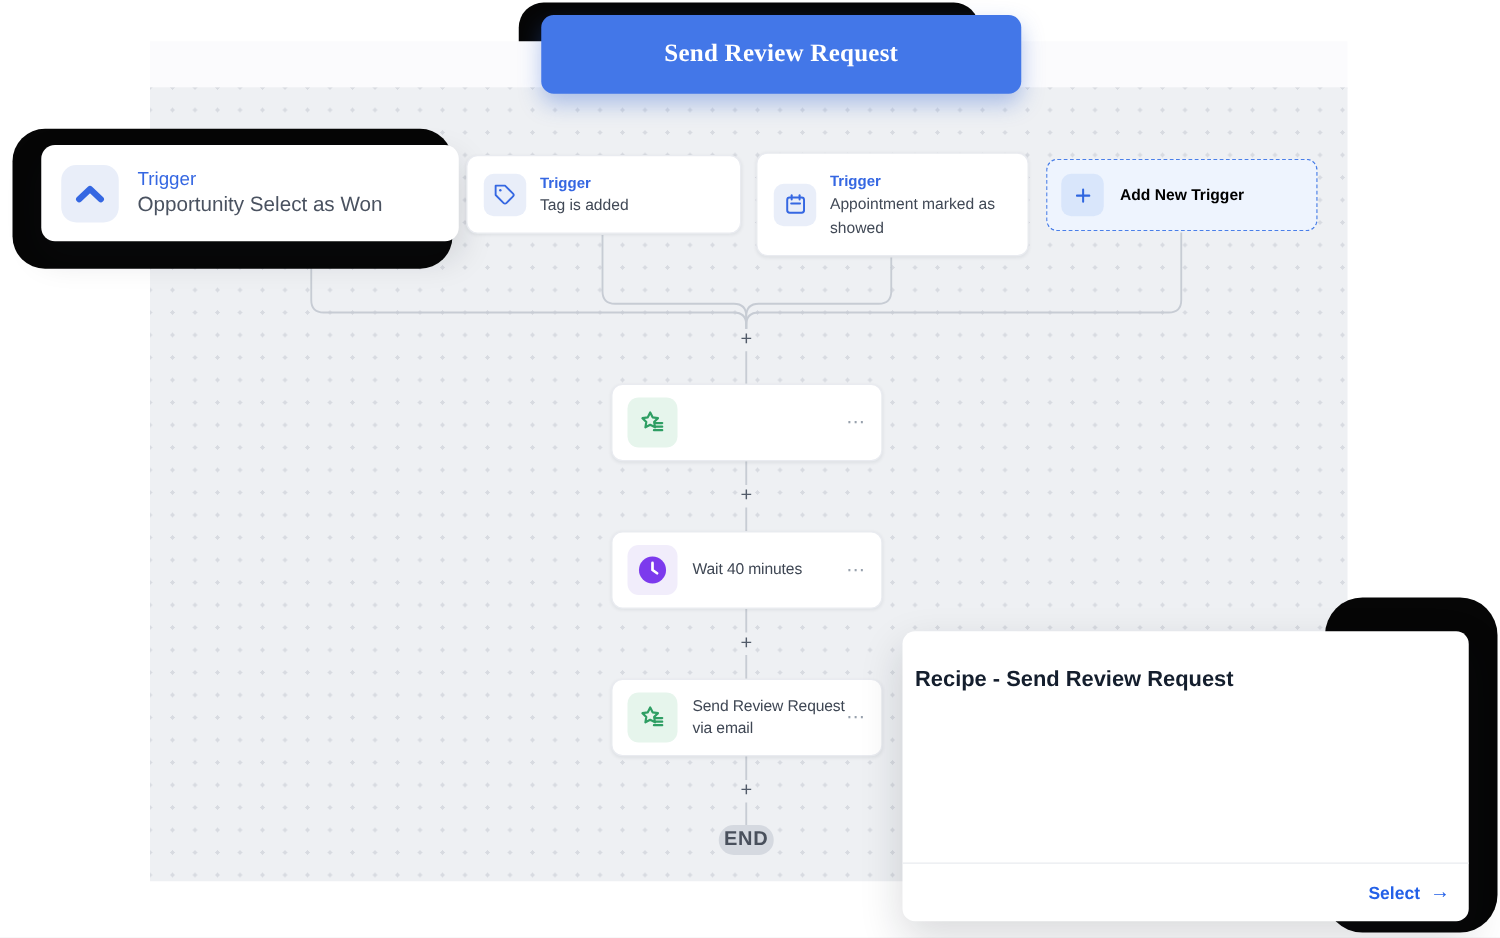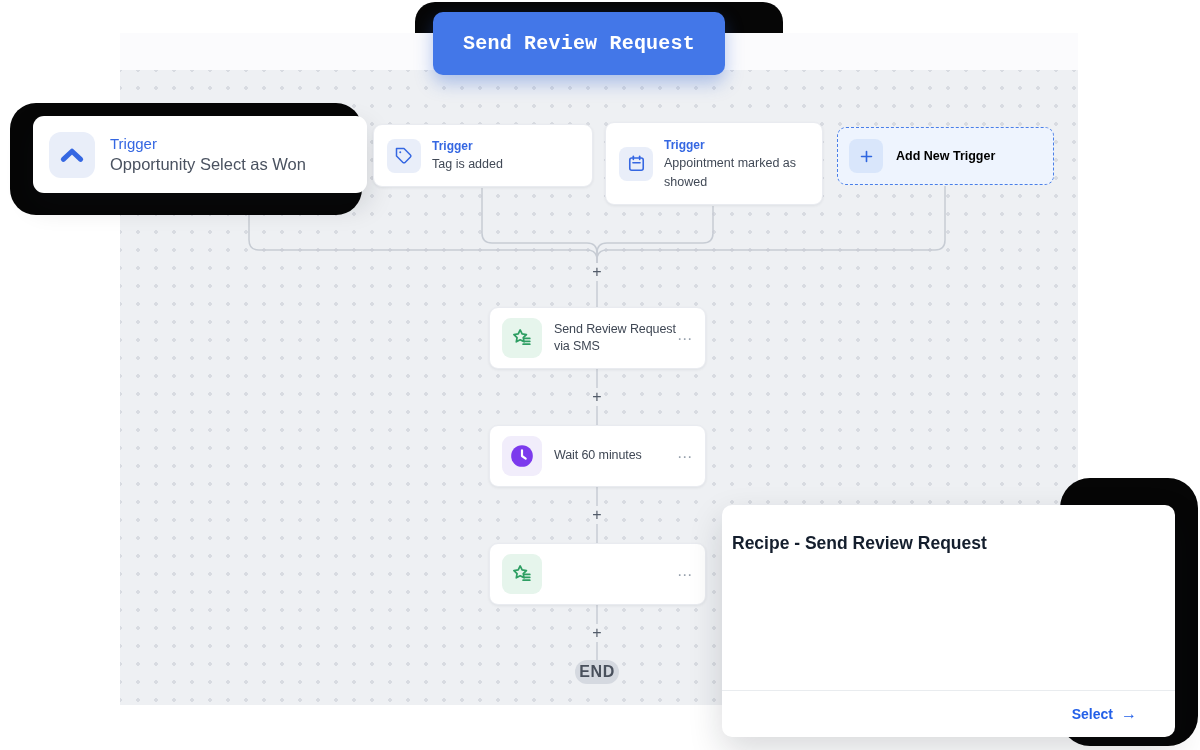--- a/index.html
+++ b/index.html
@@ -25,26 +25,26 @@
     background-color:#eef0f3;
     background-image:radial-gradient(circle,#d8dbe1 1.6px,transparent 1.7px);
     background-size:18px 18px;background-position:9px 9px;
   }
 
   
   #connectors{left:0;top:0;width:1200px;height:750px;z-index:2;pointer-events:none;}
 
   
   #title-btn{
-    left:433px;top:12px;width:292px;height:63px;z-index:5;
+    left:433px;top:12px;width:384px;height:63px;z-index:5;
     background:#4377e8;border-radius:10px;border:none;cursor:pointer;
     color:#ffffff;font-size:20px;font-weight:700;letter-spacing:.2px;
     display:flex;align-items:center;justify-content:center;
     box-shadow:0 8px 18px rgba(47,96,210,.35);
-    font-family:Liberation Mono, monospace;
+    font-family:Liberation Serif, serif;
   }
 
   
   .card{background:#ffffff;border-radius:9px;z-index:4;box-sizing:border-box;}
   .small-card{border:1px solid #e9ebf0;box-shadow:0 1px 3px rgba(16,24,40,.07);}
 
   
   #trigger1{left:33px;top:116px;width:334px;height:77px;border-radius:11px;
     box-shadow:0 12px 28px rgba(16,24,40,.16);
     display:flex;align-items:center;gap:15px;padding:0 16px;cursor:pointer;}
@@ -96,21 +96,21 @@
 
   
   #recipe-card{left:722px;top:505px;width:453px;height:232px;border-radius:10px;z-index:4;
     box-shadow:0 14px 34px rgba(16,24,40,.16);}
   #recipe-title{position:absolute;left:10px;top:28px;width:400px;
     color:#141e2d;font-size:17.5px;font-weight:700;}
   #recipe-desc{position:absolute;left:22px;top:62px;width:412px;
     color:#68707e;font-size:14.5px;line-height:1.52;}
   #recipe-footer{position:absolute;left:0;bottom:0;width:100%;height:47px;
     border-top:1px solid #e9ecef;display:flex;align-items:center;justify-content:flex-end;
-    gap:9px;padding-right:32px;box-sizing:border-box;}
+    gap:9px;padding-right:9px;box-sizing:border-box;}
   #select-btn{display:flex;align-items:center;gap:8px;cursor:pointer;background:none;border:none;
     color:#2360e8;font-size:14px;font-weight:700;font-family:"Liberation Sans","DejaVu Sans",sans-serif;}
   #select-arrow{font-size:16px;font-weight:400;line-height:1;}
 </style>
 </head>
 <body>
 
 <div class="abs black-shape" id="black-top"></div>
 
 <div class="abs" id="frame">
@@ -195,44 +195,44 @@
 
 <div class="abs card small-card action-node" id="node-sms">
   <span class="iconbox-act iconbox-green">
     <svg width="22" height="22" viewBox="0 0 24 24" fill="none" stroke="#2e9e63" stroke-width="1.9" stroke-linecap="round" stroke-linejoin="round">
         <path d="M10 3.2l2.1 4.3 4.7.7-3.4 3.3.8 4.7-4.2-2.2-4.2 2.2.8-4.7L3.2 8.2l4.7-.7z"></path>
         <line x1="14.5" y1="12.5" x2="20.5" y2="12.5"></line>
         <line x1="14.8" y1="15.6" x2="20.5" y2="15.6"></line>
         <line x1="13.2" y1="18.7" x2="20.5" y2="18.7"></line>
       </svg>
   </span>
-  <span class="n-title">Send Review Request via SMS</span>
   <span class="node-menu">⋯</span>
 </div>
 
 <div class="abs card small-card action-node" id="node-wait">
   <span class="iconbox-act iconbox-purple">
     <svg width="26" height="26" viewBox="0 0 24 24">
         <circle cx="12" cy="12" r="10" fill="#7c3aed"></circle>
         <path d="M12 6.8v5.2l3.4 2.4" fill="none" stroke="#ffffff" stroke-width="2" stroke-linecap="round" stroke-linejoin="round"></path>
       </svg>
   </span>
-  <span class="n-title">Wait 60 minutes</span>
+  <span class="n-title">Wait 40 minutes</span>
   <span class="node-menu">⋯</span>
 </div>
 
 <div class="abs card small-card action-node" id="node-email">
   <span class="iconbox-act iconbox-green">
     <svg width="22" height="22" viewBox="0 0 24 24" fill="none" stroke="#2e9e63" stroke-width="1.9" stroke-linecap="round" stroke-linejoin="round">
         <path d="M10 3.2l2.1 4.3 4.7.7-3.4 3.3.8 4.7-4.2-2.2-4.2 2.2.8-4.7L3.2 8.2l4.7-.7z"></path>
         <line x1="14.5" y1="12.5" x2="20.5" y2="12.5"></line>
         <line x1="14.8" y1="15.6" x2="20.5" y2="15.6"></line>
         <line x1="13.2" y1="18.7" x2="20.5" y2="18.7"></line>
       </svg>
   </span>
+  <span class="n-title">Send Review Request via email</span>
   <span class="node-menu">⋯</span>
 </div>
 
 <div class="abs" id="end-pill">END</div>
 
 <div class="abs card" id="recipe-card">
   <div id="recipe-title">Recipe - Send Review Request</div>
   <div id="recipe-footer">
     <button id="select-btn">
       <span>Select</span>

